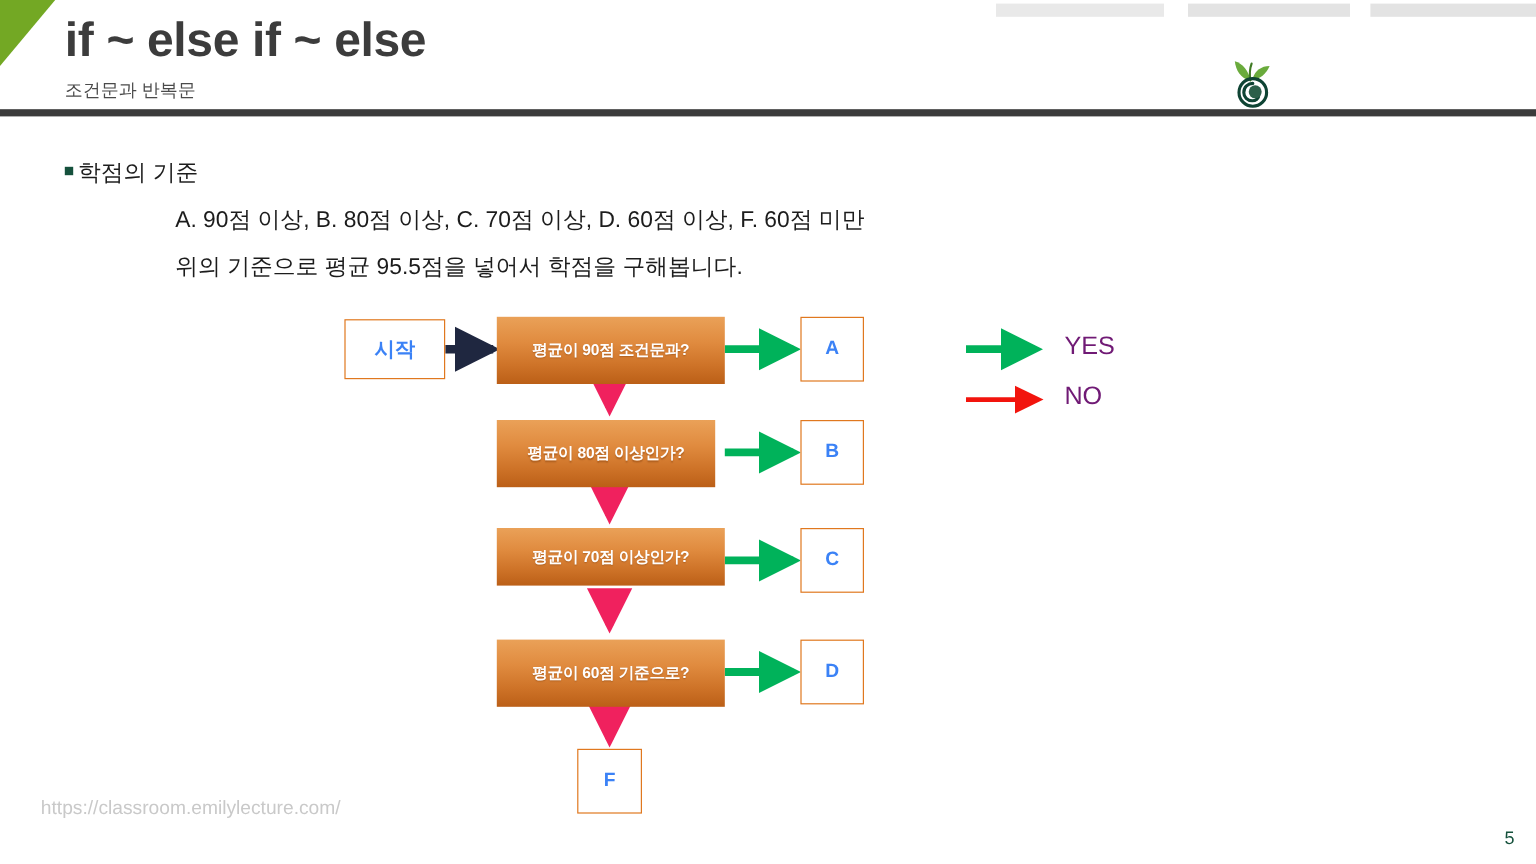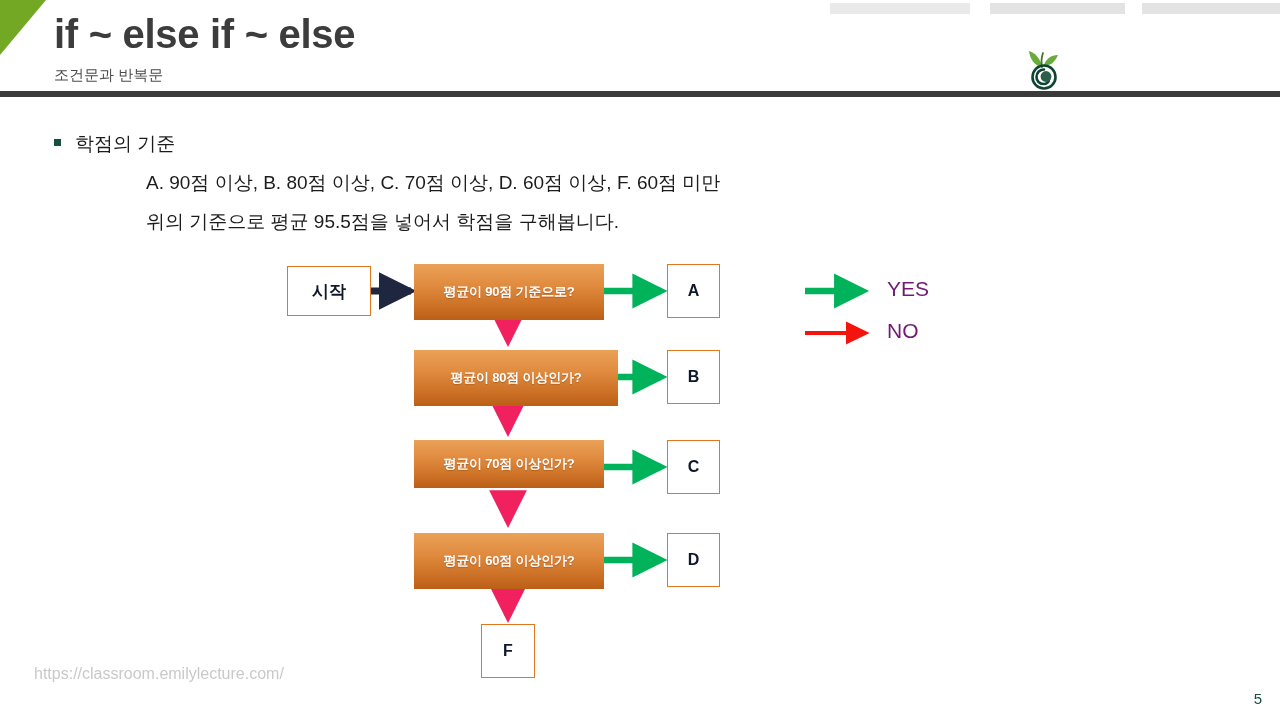--- a/index.html
+++ b/index.html
@@ -92,21 +92,21 @@
     white-space: nowrap;
   }
 
   
   .bullet-row {
     position: absolute;
     left: 54px;
     top: 131px;
     display: flex;
     align-items: baseline;
-    gap: 14px;
+    gap: 4px;
   }
   .bullet-marker {
     width: 7px;
     height: 7px;
     background: #15513c;
     display: inline-block;
     position: relative;
     top: -4px;
     flex: none;
   }
@@ -131,21 +131,21 @@
   .node {
     position: absolute;
     box-sizing: border-box;
     display: flex;
     align-items: center;
     justify-content: center;
   }
   .node.start, .node.result {
     background: #ffffff;
     border: 1.6px solid #e0781f;
-    color: #0f172a;
+    color: #3b82f6;
   }
   .node.start { font-size: 17px; font-weight: 600; }
   .node.result { font-size: 16px; font-weight: 600; }
   .node.decision {
     background: linear-gradient(180deg, #eaa158 0%, #e08b3f 38%, #ce7328 72%, #bb5f17 100%);
     color: #ffffff;
     font-size: 13px;
     font-weight: bold;
     letter-spacing: -0.2px;
     text-shadow: 0 1px 1px rgba(110,50,5,.35);
@@ -246,24 +246,24 @@
     <line x1="508" y1="406" x2="508" y2="430" stroke="#f0215e" stroke-width="7" marker-end="url(#ah-pink)"></line>
     <line x1="508" y1="496" x2="508" y2="521" stroke="#f0215e" stroke-width="7" marker-end="url(#ah-pink)"></line>
     <line x1="508" y1="589" x2="508" y2="616" stroke="#f0215e" stroke-width="7" marker-end="url(#ah-pink)"></line>
 
     <line x1="805" y1="291" x2="862" y2="291" stroke="#00b25a" stroke-width="6.5" marker-end="url(#ah-lgreen)"></line>
     <line x1="805" y1="333" x2="864" y2="333" stroke="#f2140d" stroke-width="4" marker-end="url(#ah-red)"></line>
   </svg>
 
   <div class="node start" style="left:287px; top:266px; width:84px; height:50px;">시작</div>
 
-  <div class="node decision" style="left:414px; top:264px; width:190px; height:56px;">평균이 90점 기준으로?</div>
-  <div class="node decision" style="left:414px; top:350px; width:204px; height:56px;">평균이 80점 이상인가?</div>
+  <div class="node decision" style="left:414px; top:264px; width:190px; height:56px;">평균이 90점 조건문과?</div>
+  <div class="node decision" style="left:414px; top:350px; width:182px; height:56px;">평균이 80점 이상인가?</div>
   <div class="node decision" style="left:414px; top:440px; width:190px; height:48px;">평균이 70점 이상인가?</div>
-  <div class="node decision" style="left:414px; top:533px; width:190px; height:56px;">평균이 60점 이상인가?</div>
+  <div class="node decision" style="left:414px; top:533px; width:190px; height:56px;">평균이 60점 기준으로?</div>
 
   <div class="node result" style="left:667px; top:264px; width:53px; height:54px;">A</div>
   <div class="node result" style="left:667px; top:350px; width:53px; height:54px;">B</div>
   <div class="node result" style="left:667px; top:440px; width:53px; height:54px;">C</div>
   <div class="node result" style="left:667px; top:533px; width:53px; height:54px;">D</div>
   <div class="node result" style="left:481px; top:624px; width:54px; height:54px;">F</div>
 
   <div class="legend-item yes">
     <span style="width:62px"></span>
     <span class="legend-label">YES</span>

